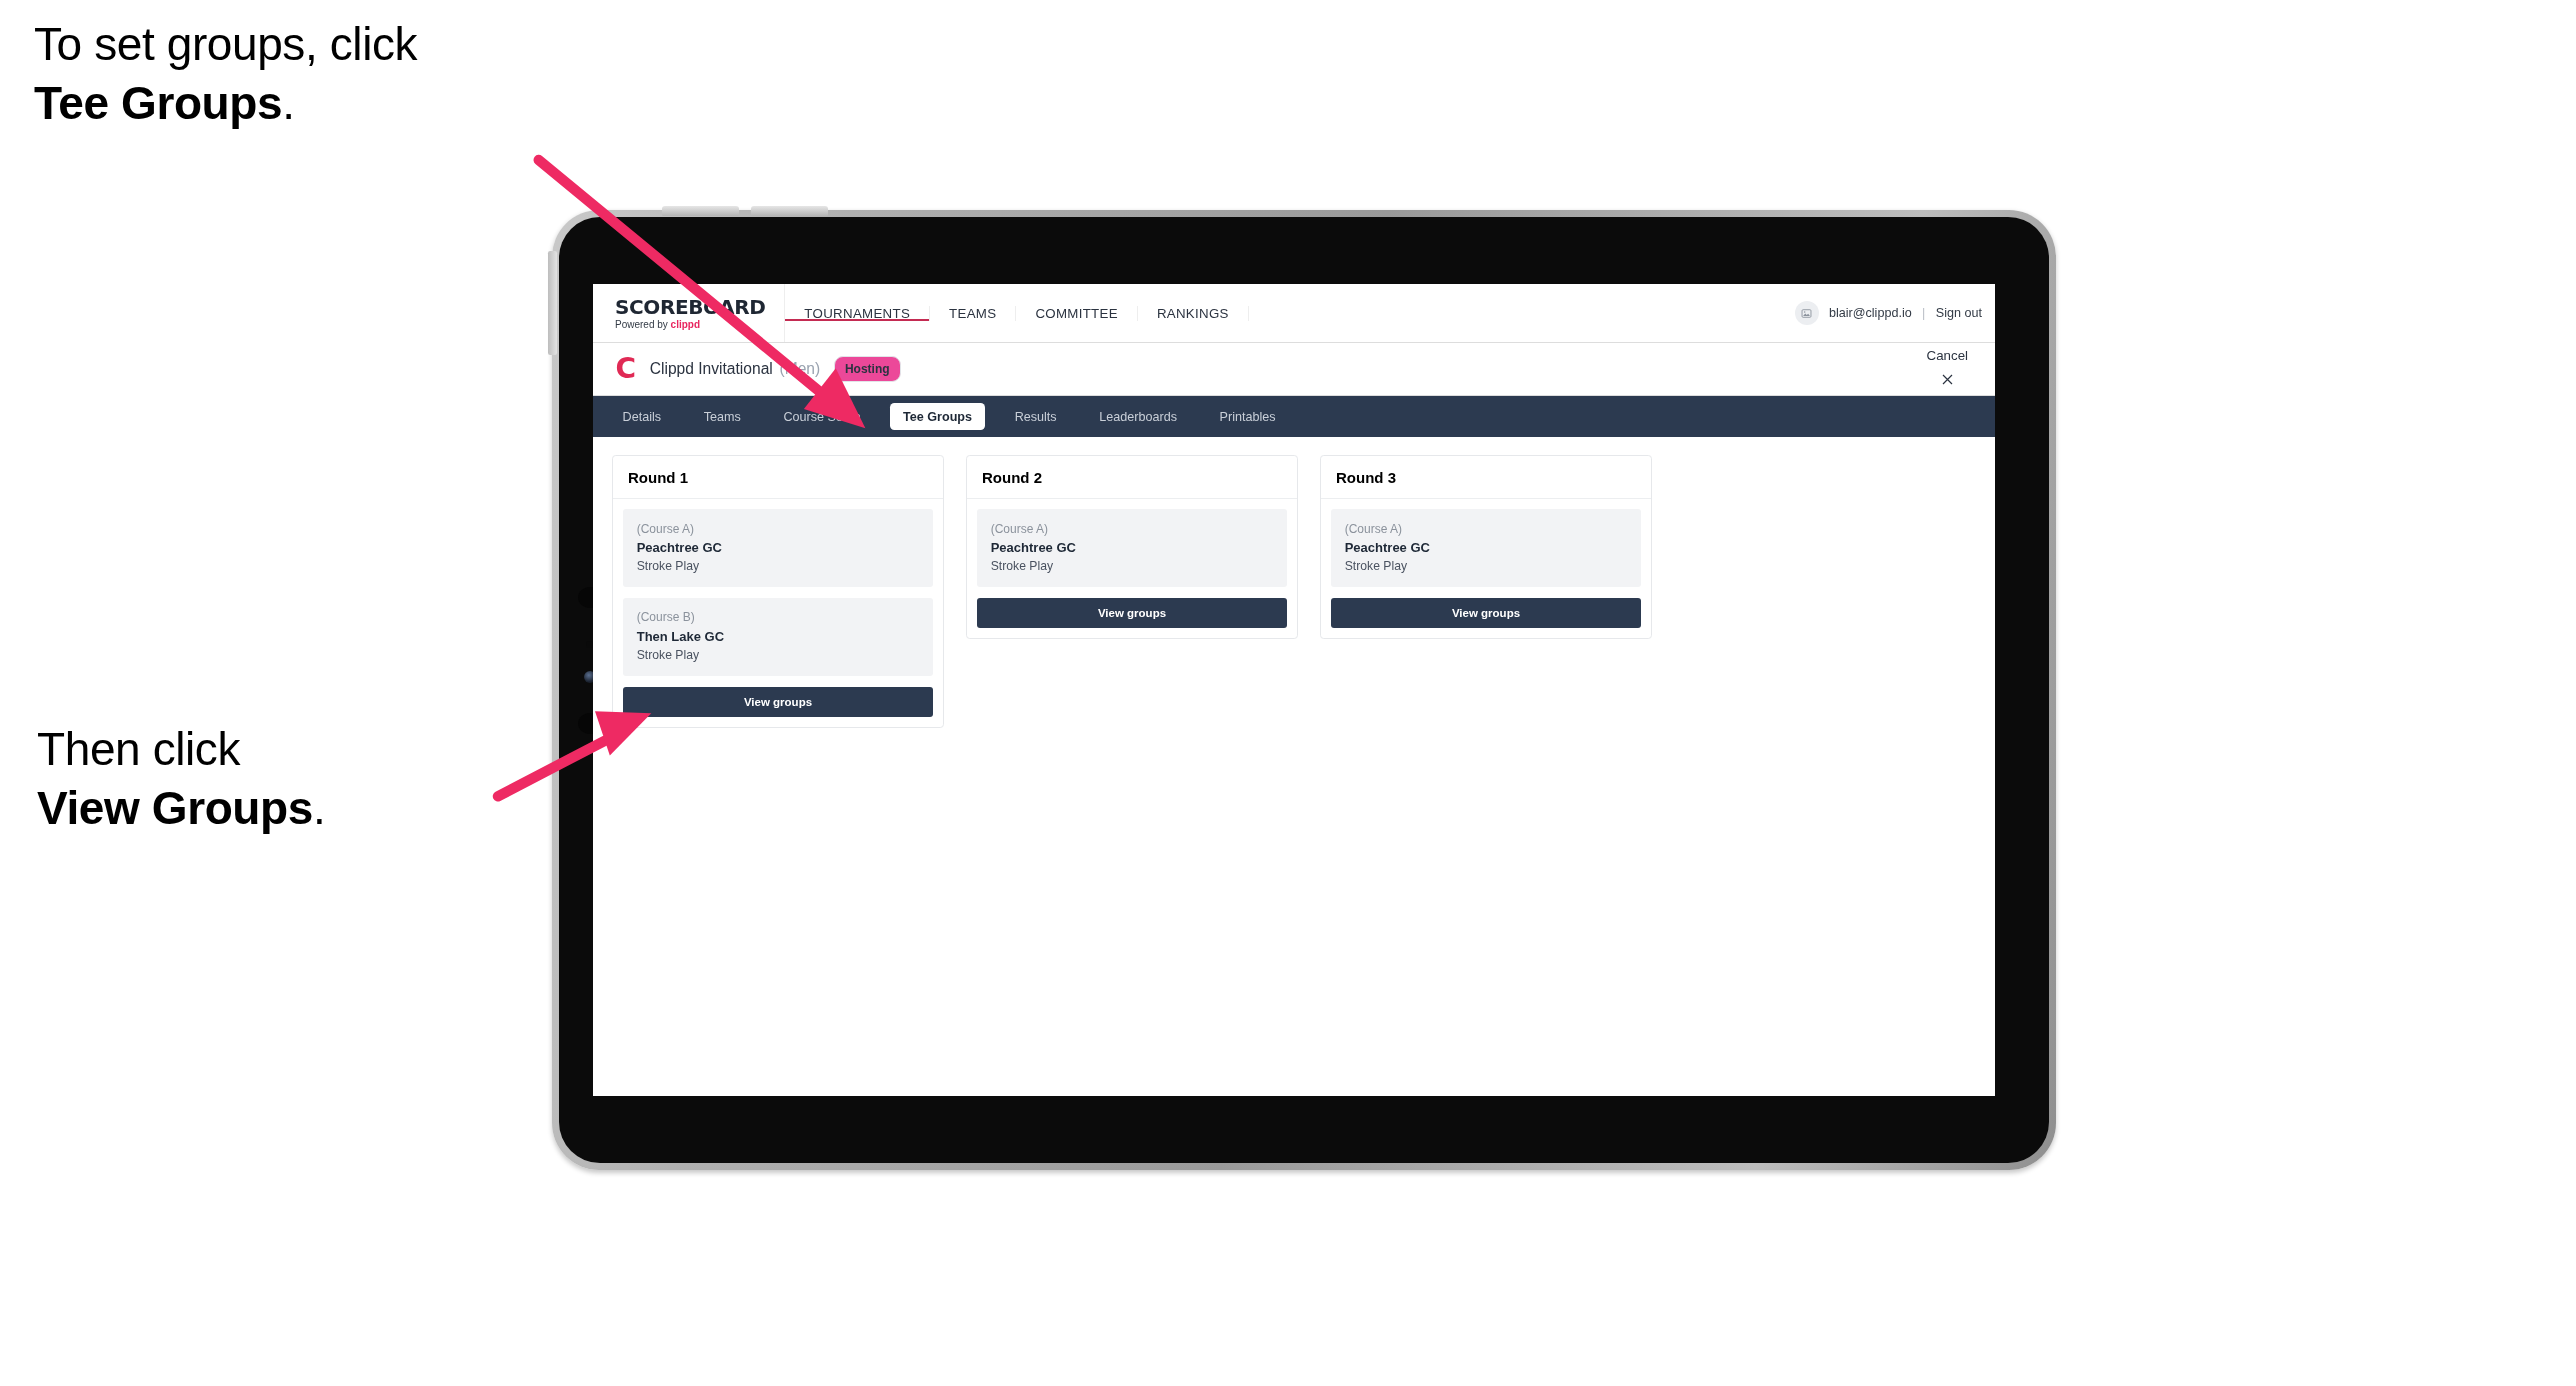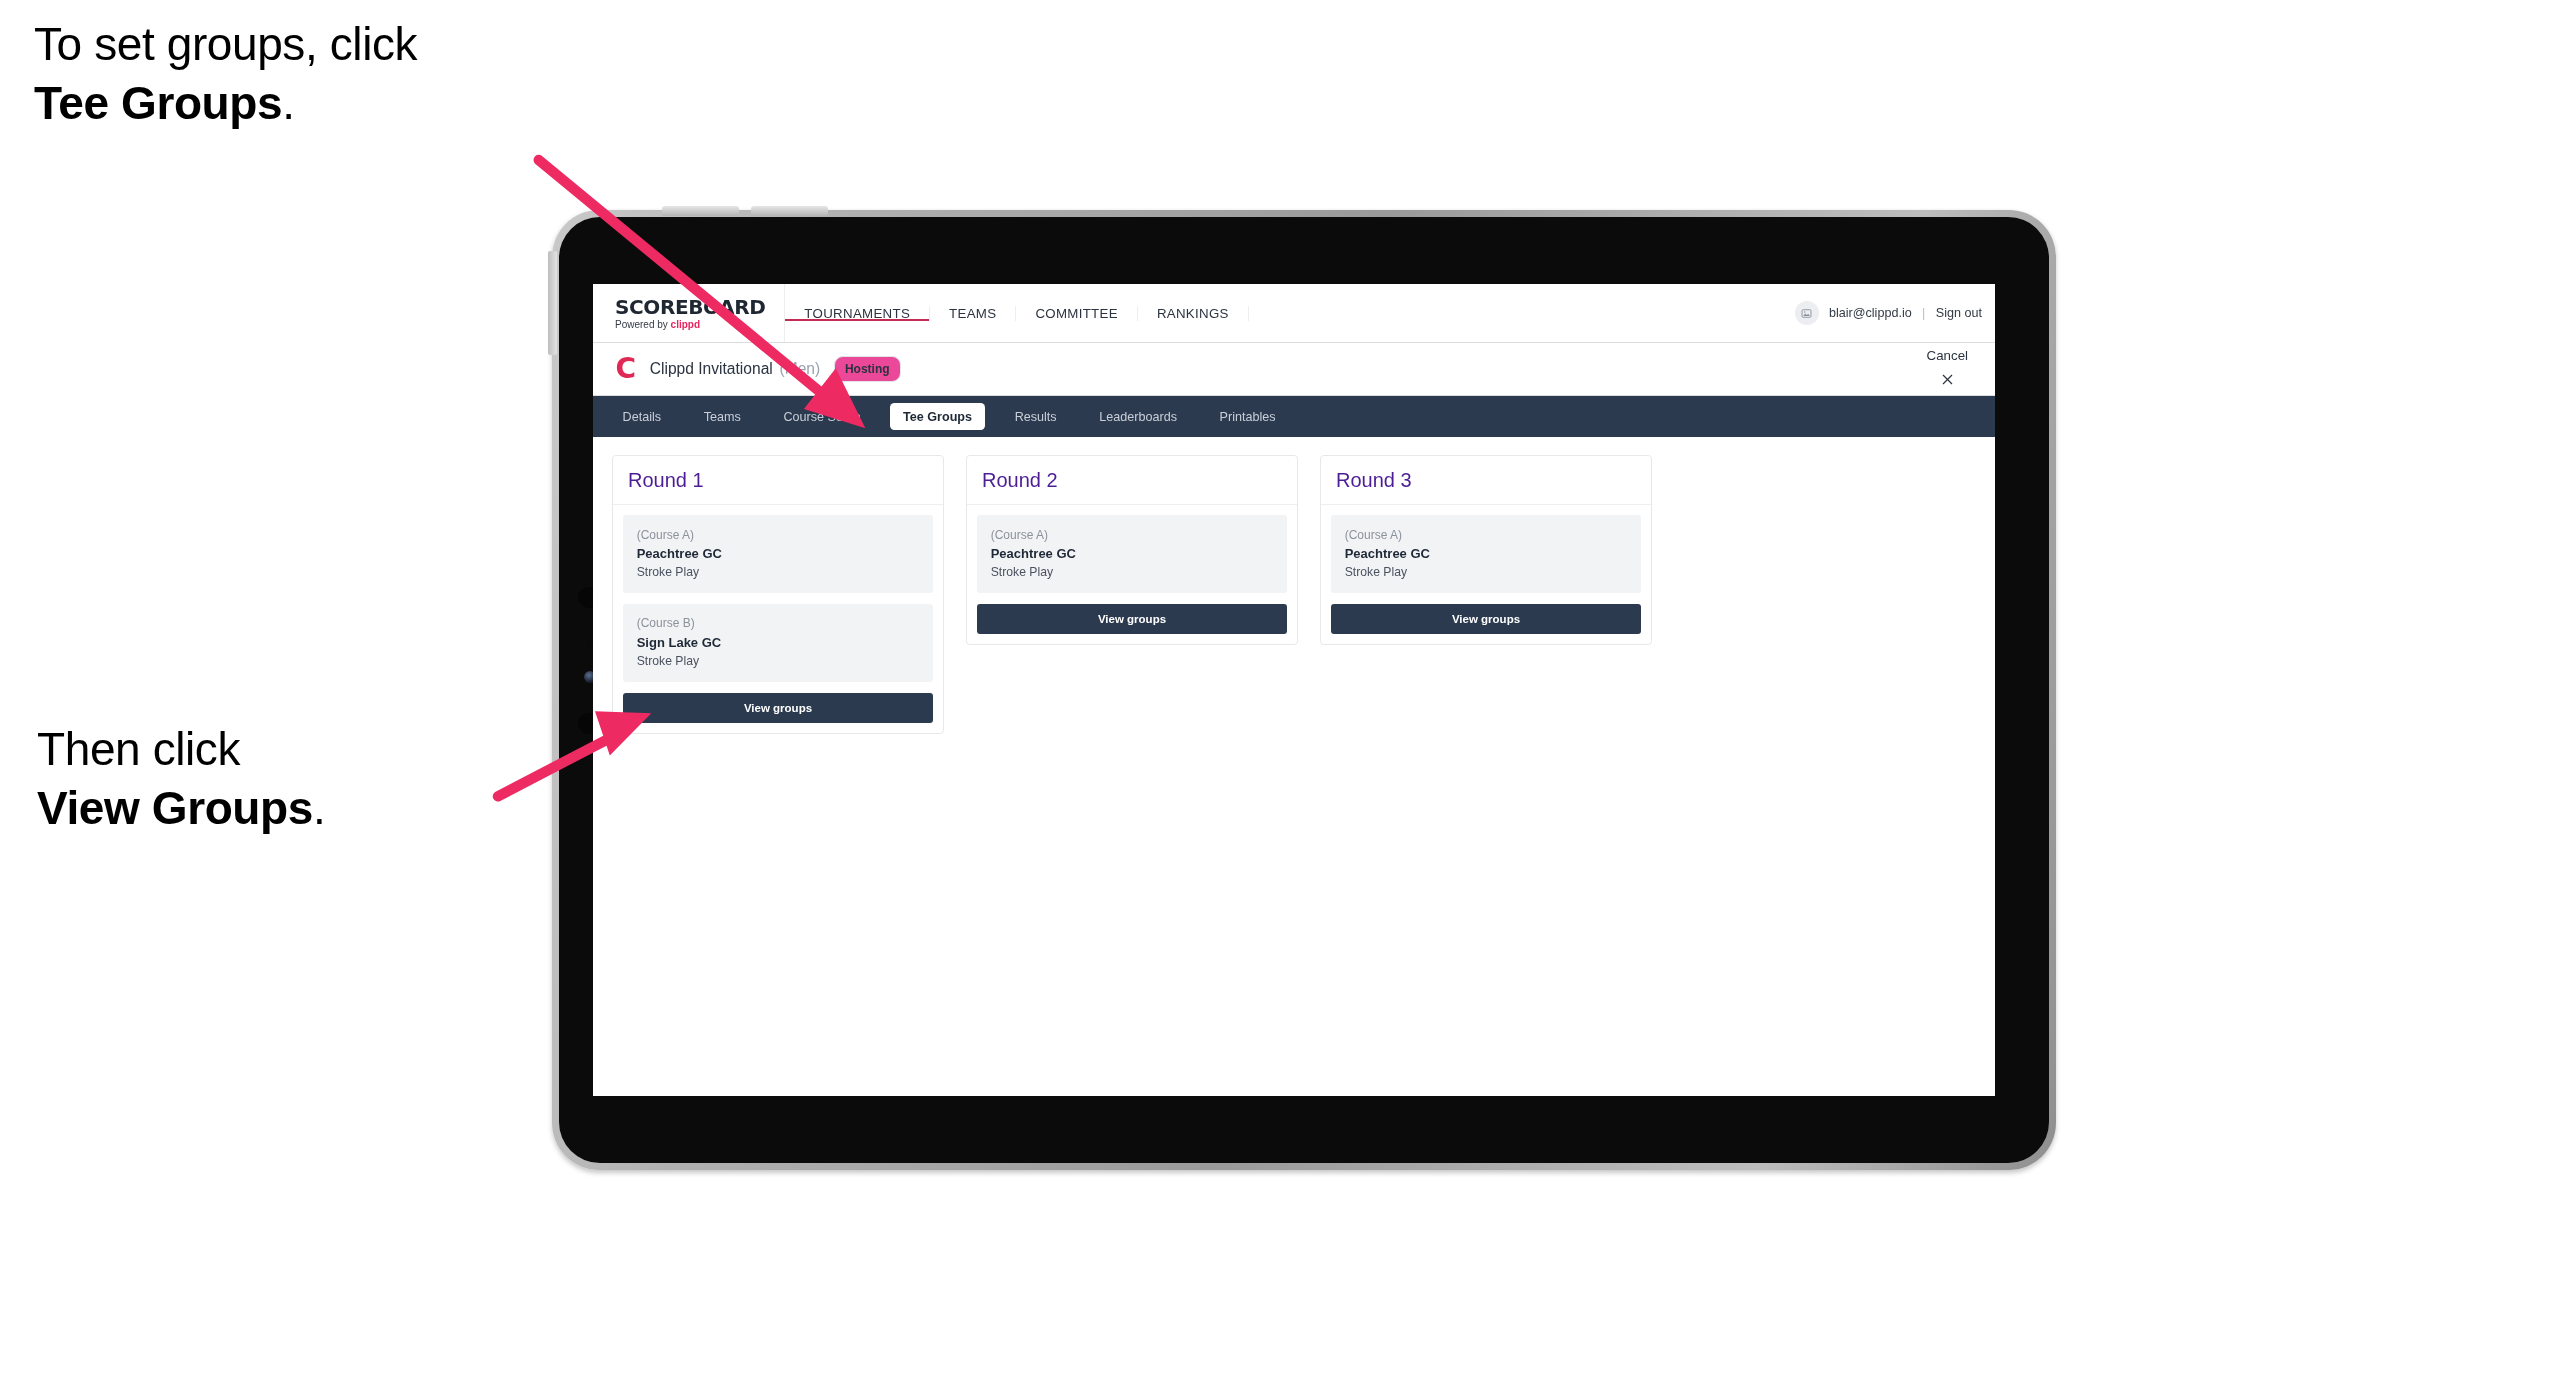--- a/index.html
+++ b/index.html
@@ -252,23 +252,23 @@
     width: 330px;
     background: #ffffff;
     border: 0.7px solid #e6e8eb;
     border-radius: 3.7px;
     overflow: hidden;
     flex: 0 0 auto;
   }
   .round-head {
     padding: 12.6px 15px 12px 15px;
     border-bottom: 0.7px solid #eceef0;
-    font-size: 20px;
-    font-weight: normal;
-    color: #4c1d95;
+    font-size: 15px;
+    font-weight: bold;
+    color: #000000;
   }
   .round-body { padding: 10.4px; }
   .course-block {
     background: #f2f3f5;
     border-radius: 3px;
     padding: 12.6px 13.3px 14px 13.3px;
     margin-bottom: 10.4px;
   }
   .course-label {
     font-size: 12px;
@@ -391,21 +391,21 @@
       <div class="round-card">
         <div class="round-head">Round 1</div>
         <div class="round-body">
           <div class="course-block">
             <div class="course-label">(Course A)</div>
             <div class="course-name">Peachtree GC</div>
             <div class="course-format">Stroke Play</div>
           </div>
           <div class="course-block">
             <div class="course-label">(Course B)</div>
-            <div class="course-name">Sign Lake GC</div>
+            <div class="course-name">Then Lake GC</div>
             <div class="course-format">Stroke Play</div>
           </div>
           <button class="view-groups-btn">View groups</button>
         </div>
       </div>
 
       <div class="round-card">
         <div class="round-head">Round 2</div>
         <div class="round-body">
           <div class="course-block">

